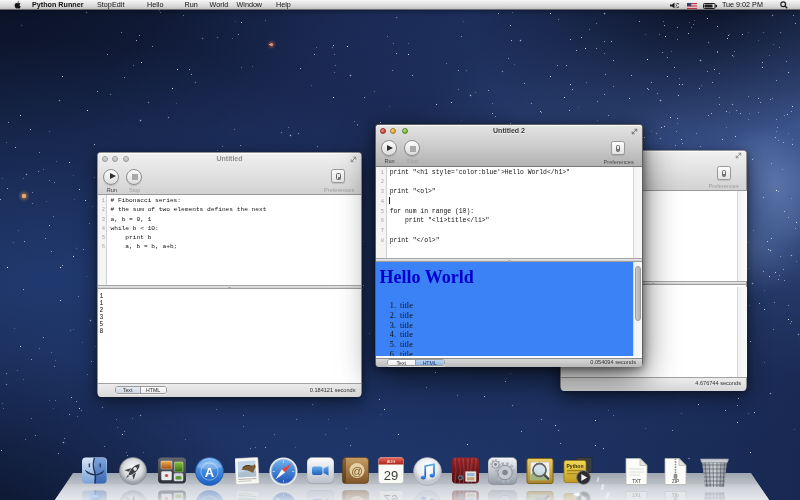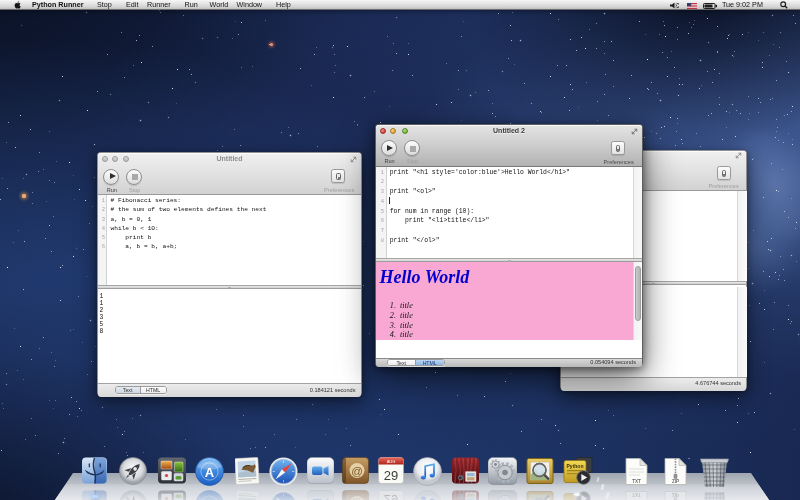--- a/index.html
+++ b/index.html
@@ -183,21 +183,21 @@
 
 for num in range (10):
     print "&lt;li&gt;title&lt;/li&gt;"
 
 print "&lt;/ol&gt;"</div>
     <div style="position:absolute;left:13.2px;top:29.8px;width:1px;height:7px;background:#222;"></div>
     <div class="strack" style="left:257px;top:0;width:10.5px;height:91px;"></div>
   </div>
   <div class="divider" style="top:133px;"></div>
 
-  <div style="position:absolute;left:0;top:137px;width:100%;height:78px;background:#f9a8d4;overflow:hidden;font-style:italic;">
+  <div style="position:absolute;left:0;top:137px;width:100%;height:94px;background:#3b82f6;overflow:hidden;">
     <div style="position:absolute;left:3.5px;top:6px;font-family:'Liberation Serif',serif;font-weight:bold;font-size:18px;line-height:1;color:#0000cc;">Hello World</div>
     <div style="position:absolute;left:13.8px;top:39px;font-family:'Liberation Serif',serif;font-size:8.2px;line-height:9.8px;color:#111;white-space:pre;">1.  title
 2.  title
 3.  title
 4.  title
 5.  title
 6.  title</div>
     <div class="strack" style="left:257px;top:0;width:10.5px;height:95.8px;"></div>
     <div class="sthumb" style="left:258.5px;top:4px;width:6px;height:55px;"></div>
   </div>
@@ -209,22 +209,22 @@
   <div class="sec" style="right:6px;top:234px;">0.054094 seconds</div>
 </div>
 
 <div id="menubar">
   <div class="mi" style="left:13.5px;top:1.2px;"><svg width="7" height="8" viewBox="0 0 24 28">
           <path d="M19.5,14.7c0-3.3,2.7-4.9,2.8-5-1.5-2.2-3.9-2.5-4.7-2.6-2-.2-3.9,1.2-4.9,1.2-1,0-2.6-1.2-4.3-1.1-2.2,0-4.2,1.3-5.3,3.2-2.3,3.9-.6,9.7,1.6,12.9,1.1,1.6,2.4,3.3,4.1,3.2,1.6-.1,2.3-1,4.2-1,2,0,2.5,1,4.3,1,1.8,0,2.9-1.6,4-3.2,1.3-1.8,1.8-3.6,1.8-3.7-.1,0-3.5-1.4-3.6-4.9z" fill="#151515"></path>
           <path d="M16.2,4.6c.9-1.1,1.5-2.6,1.3-4.1-1.3.1-2.9.9-3.8,2-.8,1-1.6,2.5-1.4,4,1.5.1,3-.8,3.9-1.9z" fill="#151515"></path>
         </svg></div>
   <div class="mi b" style="left:32px;">Python Runner</div>
   <div class="mi" style="left:97px;">Stop</div>
-  <div class="mi" style="left:126px;">Edit</div>
-  <div class="mi" style="left:147px;">Runner</div>
+  <div class="mi" style="left:112px;">Edit</div>
+  <div class="mi" style="left:147px;">Hello</div>
   <div class="mi" style="left:184.5px;">Run</div>
   <div class="mi" style="left:209.5px;">World</div>
   <div class="mi" style="left:236.5px;">Window</div>
   <div class="mi" style="left:276px;">Help</div>
   <div class="mi" style="left:670px;top:1.5px;"><svg width="9" height="7" viewBox="0 0 18 14">
           <polygon points="0,5 4,5 9,1 9,13 4,9 0,9" fill="#1d1d1d"></polygon>
           <path d="M11,4.5 a4,2.8 0 0 1 0,5 M13.2,2.5 a6,4.5 0 0 1 0,9" stroke="#1d1d1d" fill="none" stroke-width="1.6"></path>
         </svg></div>
   <div class="mi" style="left:687px;top:2.2px;"><svg width="10" height="6">
           <rect width="10" height="6" fill="#fff"></rect>

